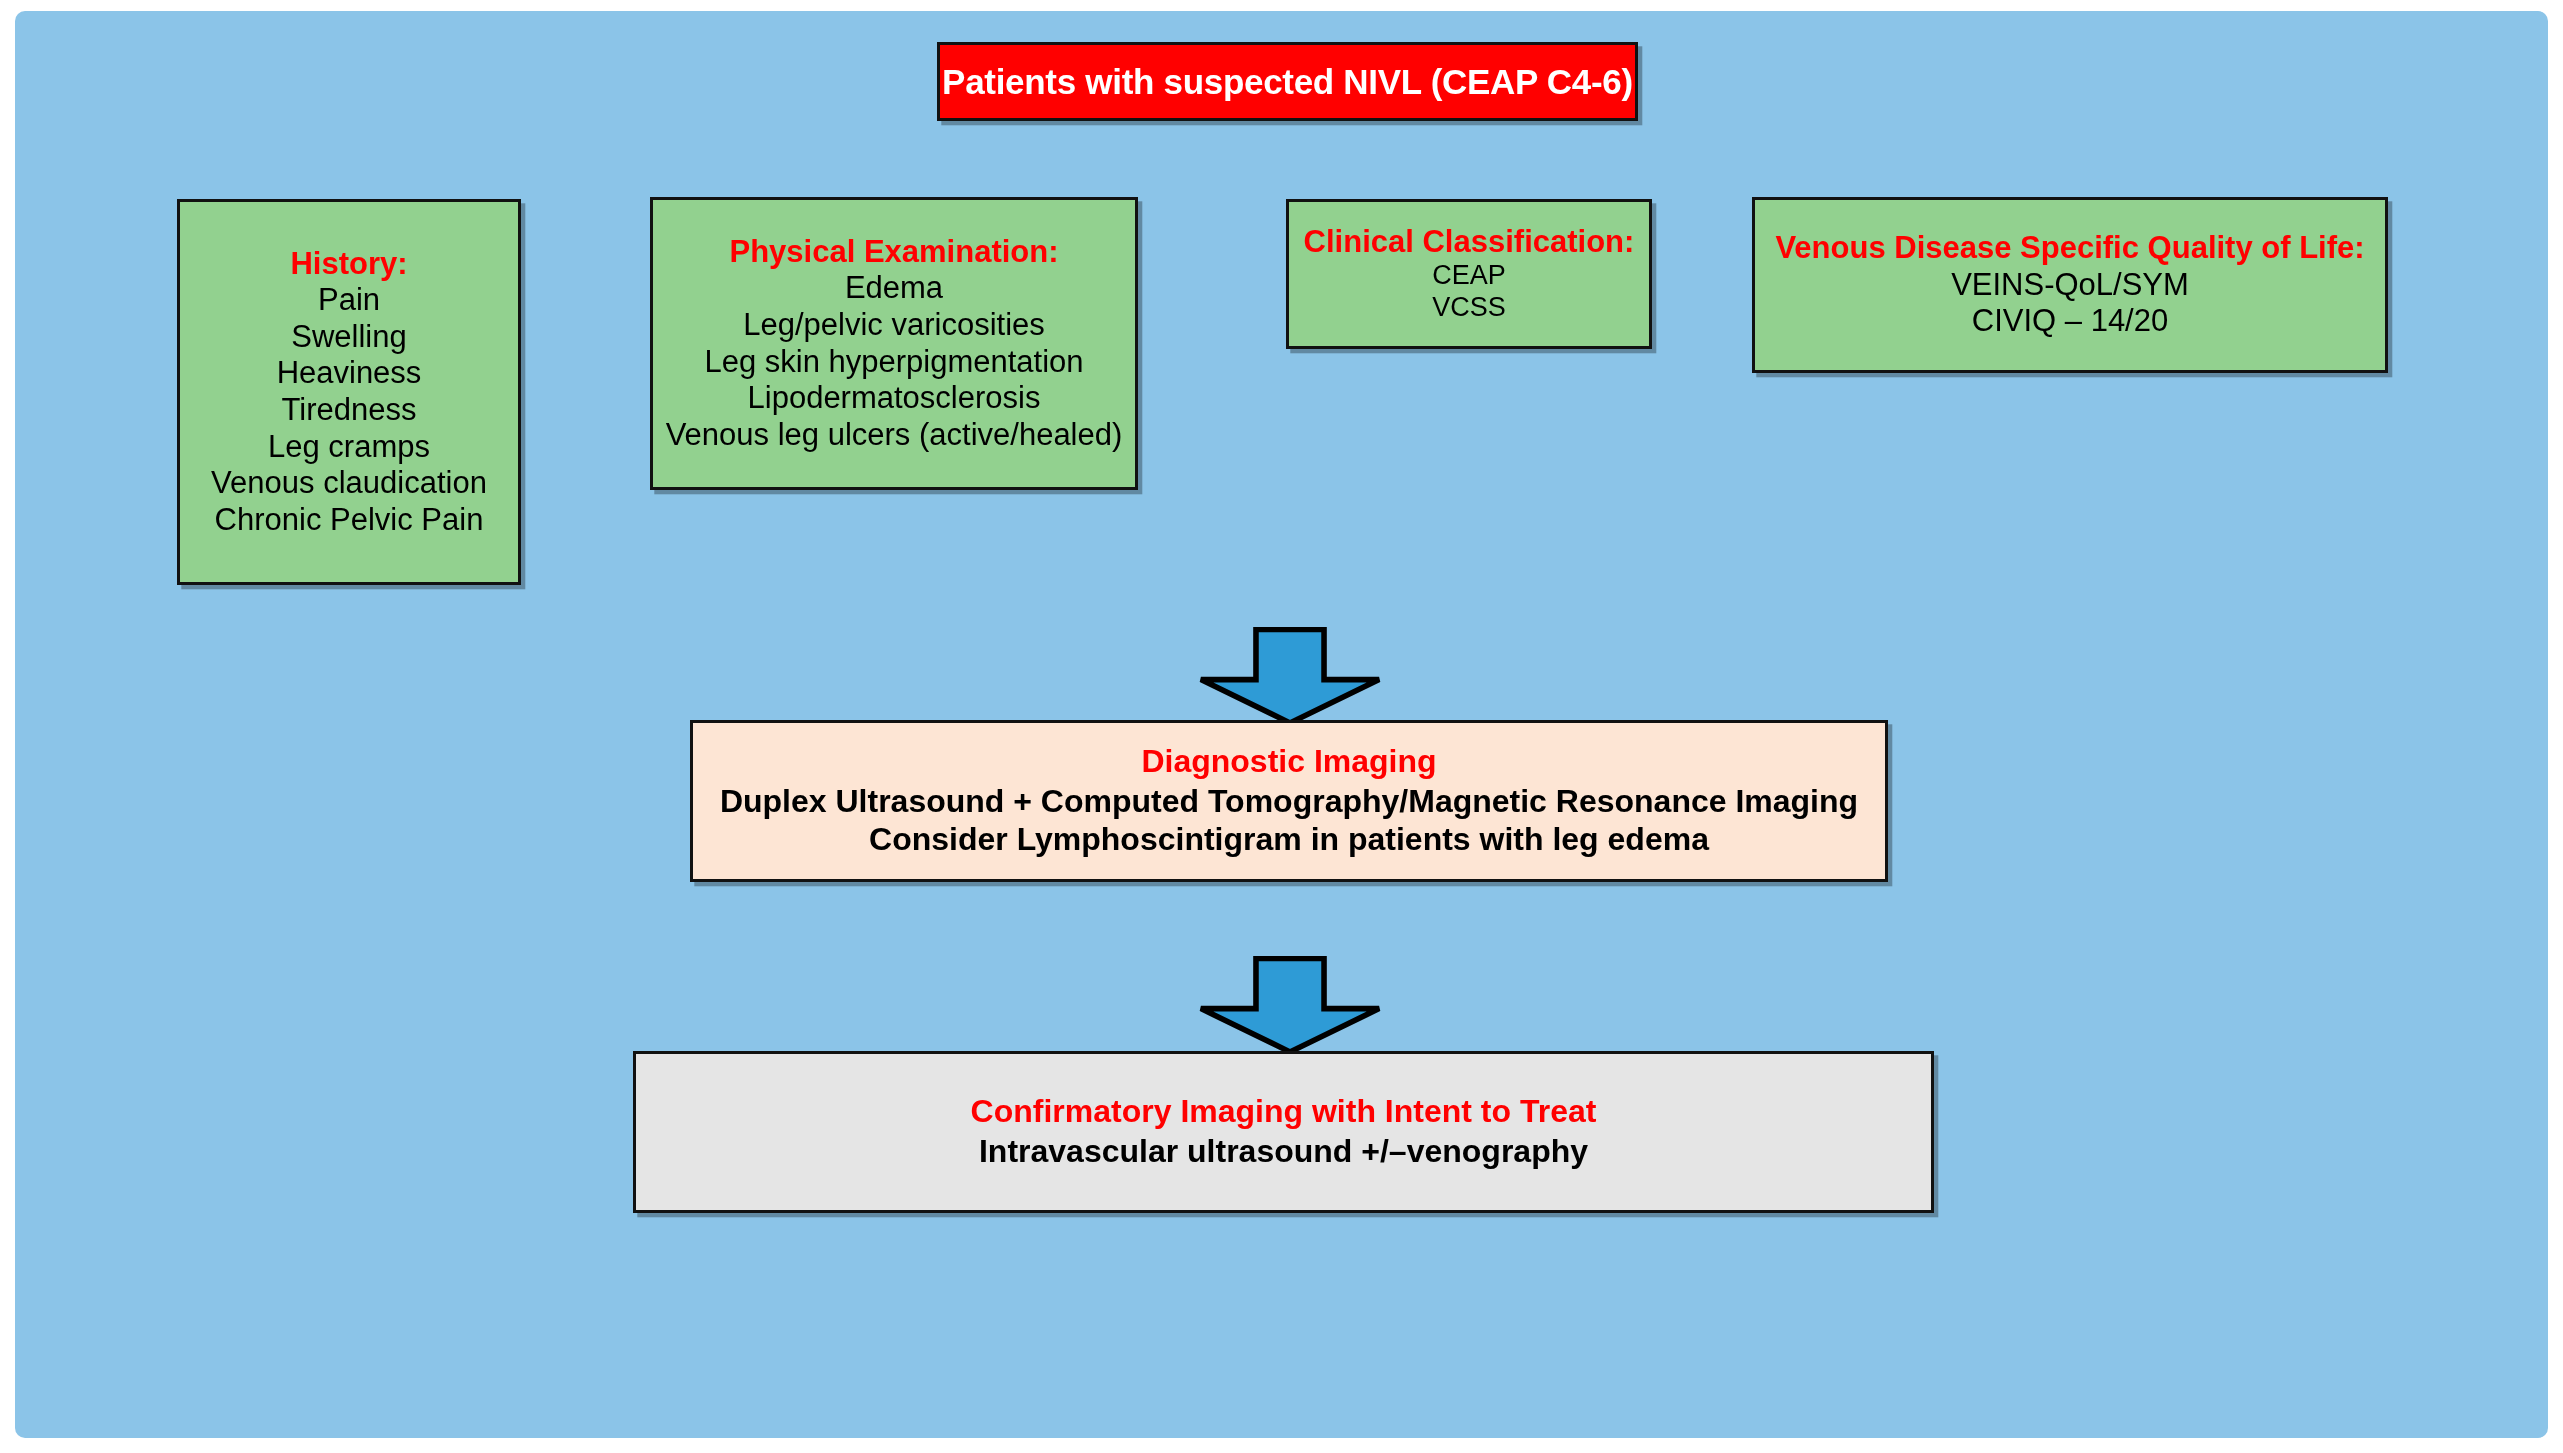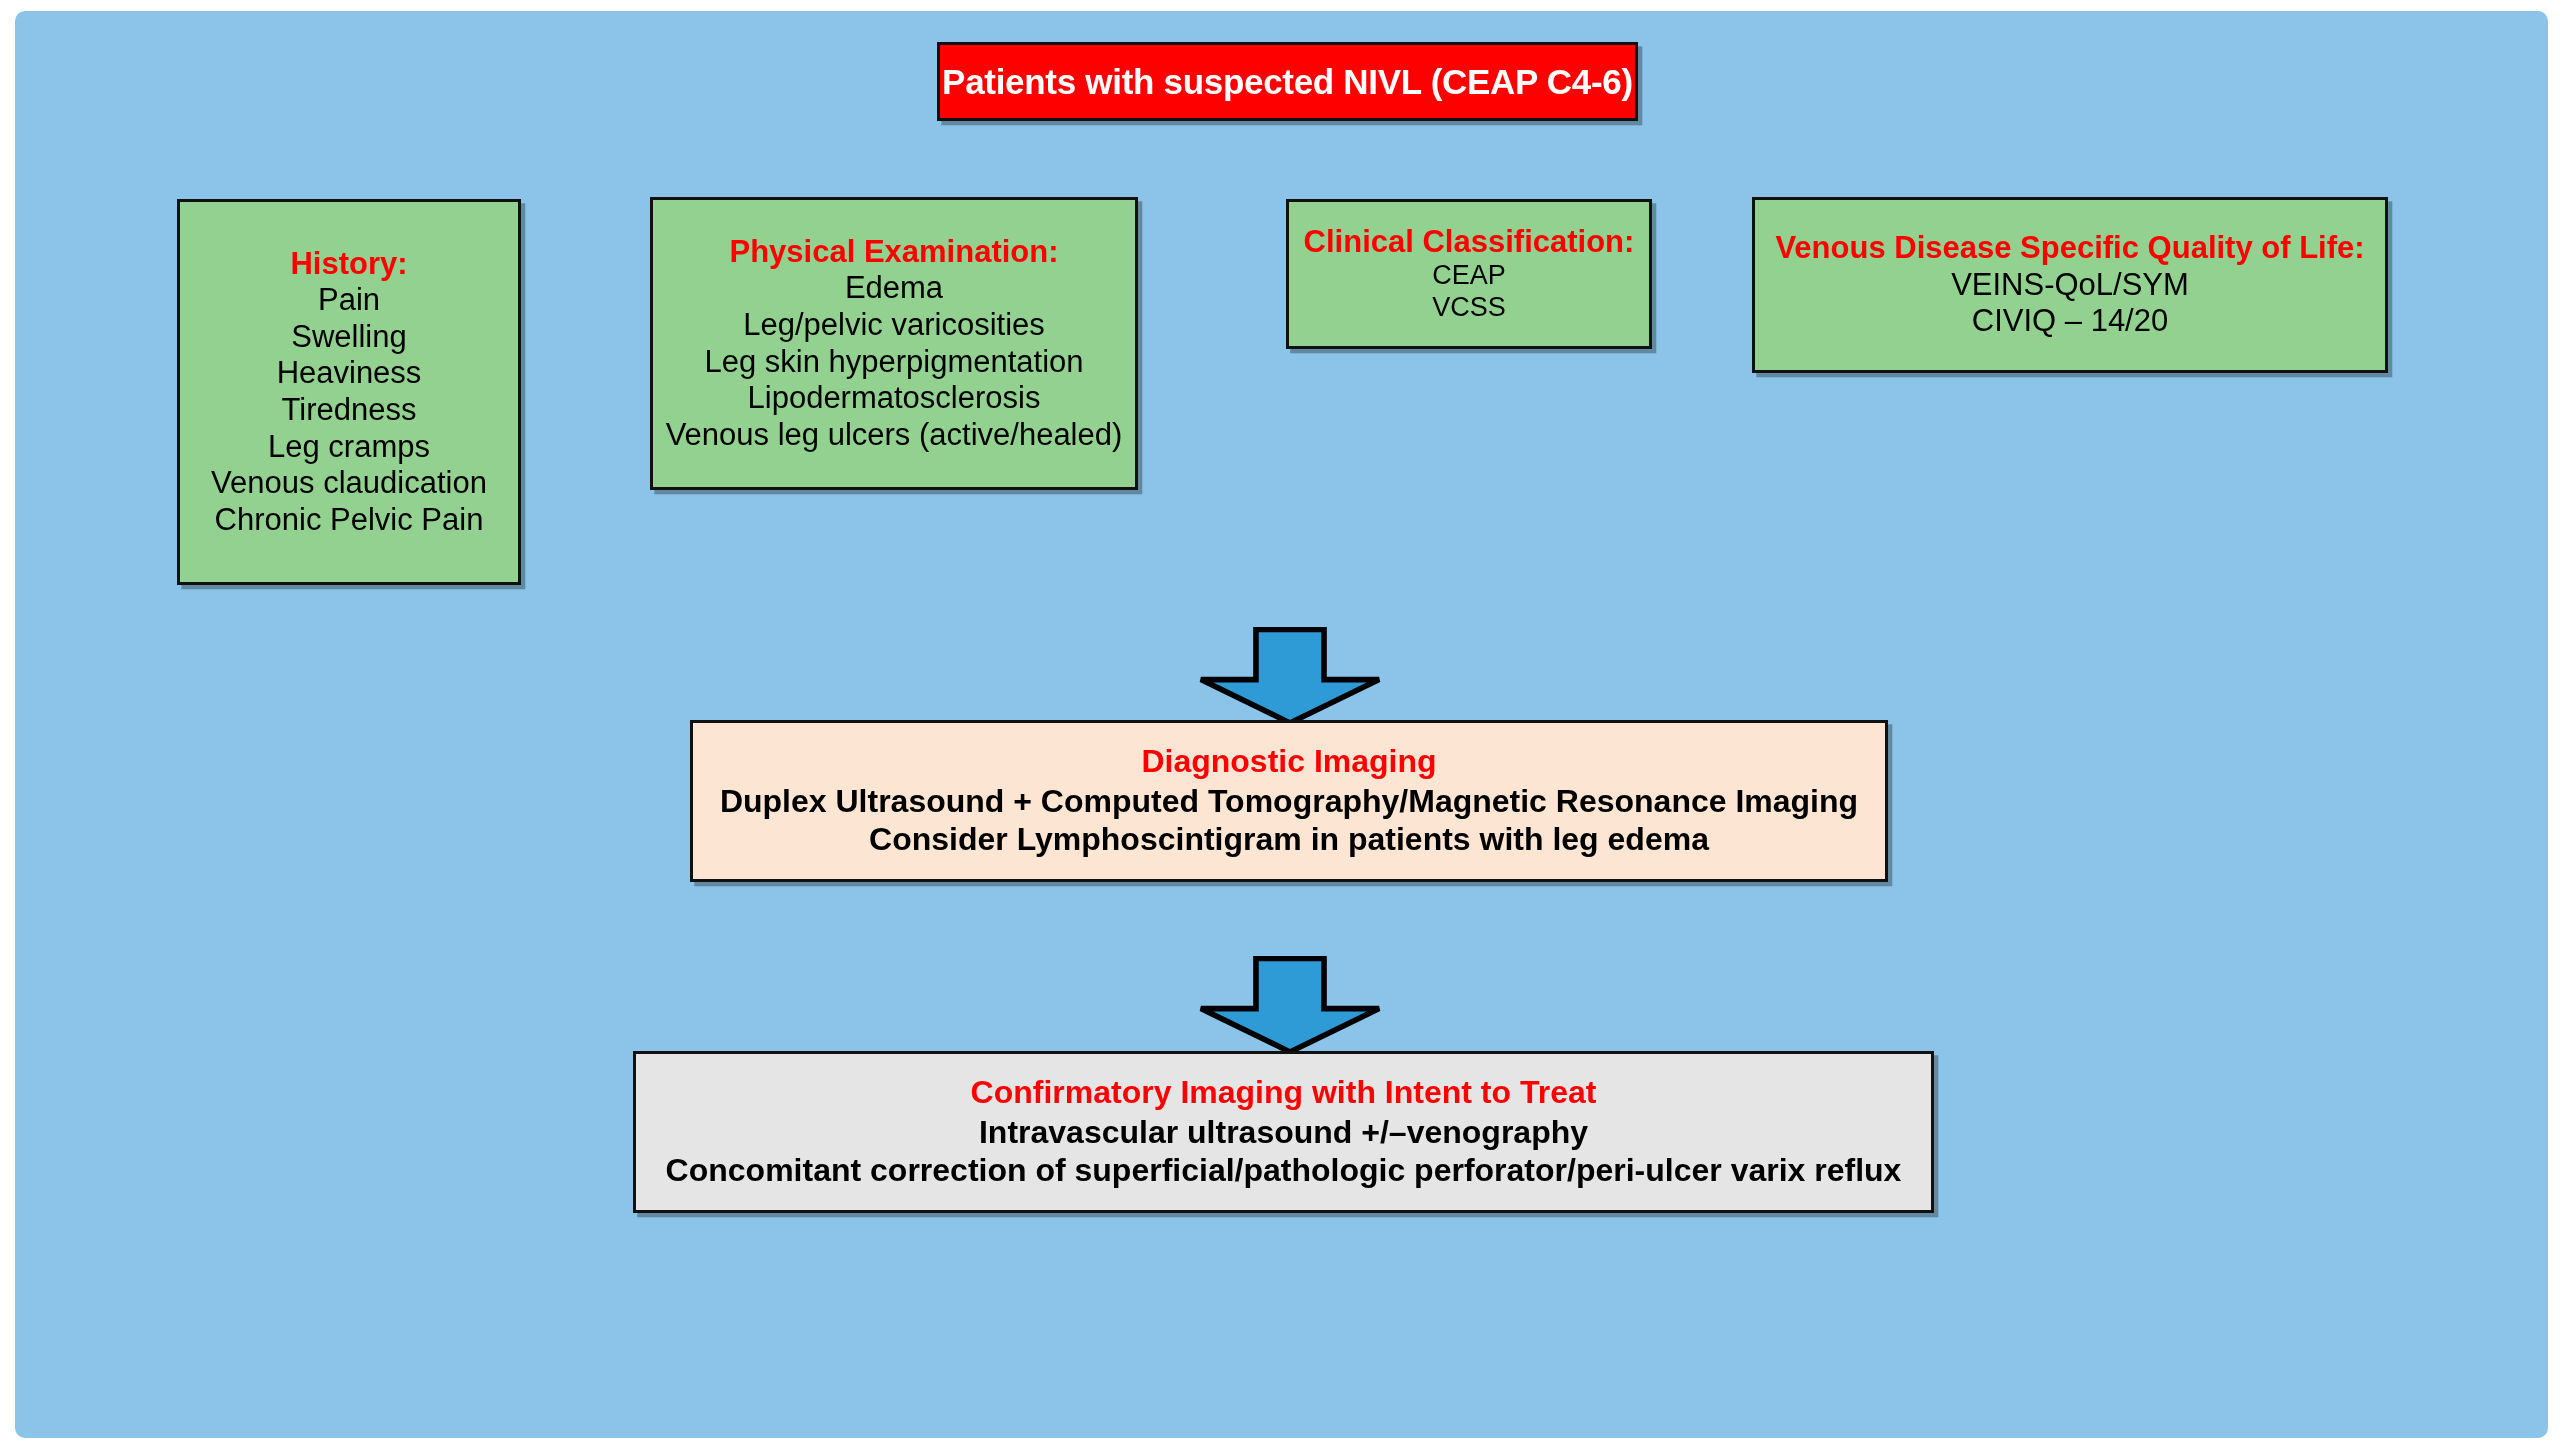--- a/index.html
+++ b/index.html
@@ -194,18 +194,17 @@
 
     <div class="arrow" id="arrow-2">
       <svg width="186" height="99" viewBox="0 0 300 160" xmlns="http://www.w3.org/2000/svg">
         <polygon points="95,4 205,4 205,85 294,85 150,155 6,85 95,85" fill="#2E9BD6" stroke="#000000" stroke-width="9" stroke-linejoin="miter"></polygon>
       </svg>
     </div>
 
     <div class="node" id="node-confirmatory">
       <div class="title">Confirmatory Imaging with Intent to Treat</div>
       <div class="line">Intravascular ultrasound +/–venography</div>
-      <div class="line">Concomitant correction of superficial/pathologic perforator/peri-ulcer varix reflux</div>
     </div>
 
   </div>
 </div>
 
 
 </body></html>

